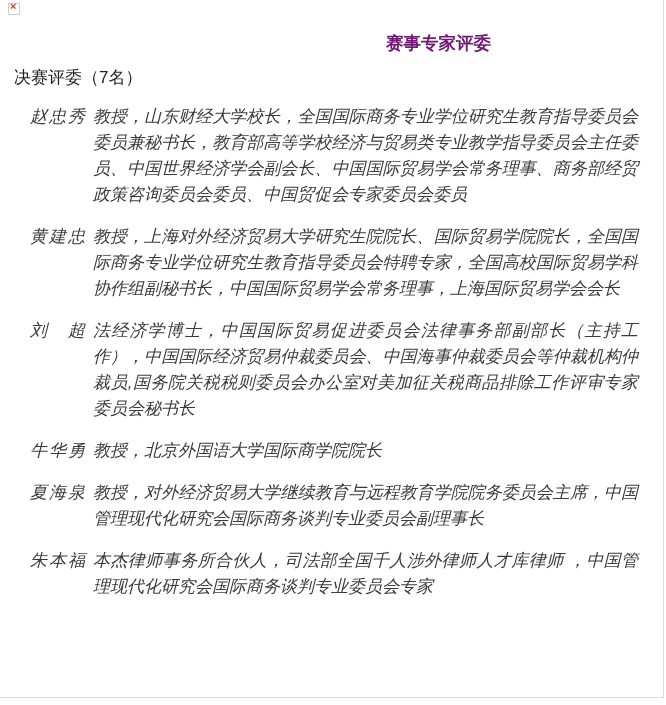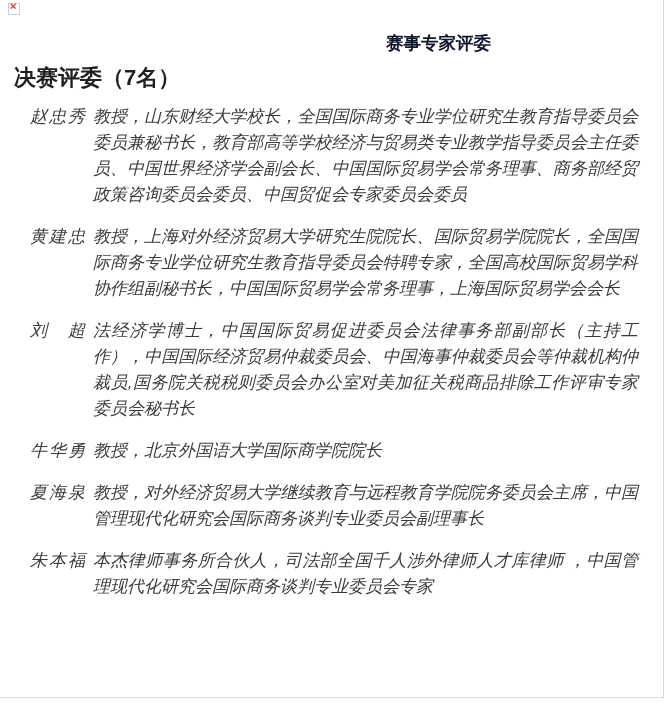--- a/index.html
+++ b/index.html
@@ -43,27 +43,27 @@
     color: #d23a2c;
     font-weight: bold;
     line-height: 12px;
   }
   .doc-title {
     margin: 0;
     padding: 32px 0 0 214px;
     text-align: center;
     font-size: 17.5px;
     font-weight: bold;
-    color: #0f172a;
+    color: #701a75;
     line-height: 22px;
   }
   .section-heading {
     margin: 13px 0 0 14px;
-    font-size: 22px;
-    font-weight: bold;
+    font-size: 17px;
+    font-weight: normal;
     color: #1f1f1f;
     line-height: 22px;
   }
   .judge-list {
     margin-top: 15px;
     font-style: italic;
   }
   .judge-row {
     display: flex;
     align-items: flex-start;

